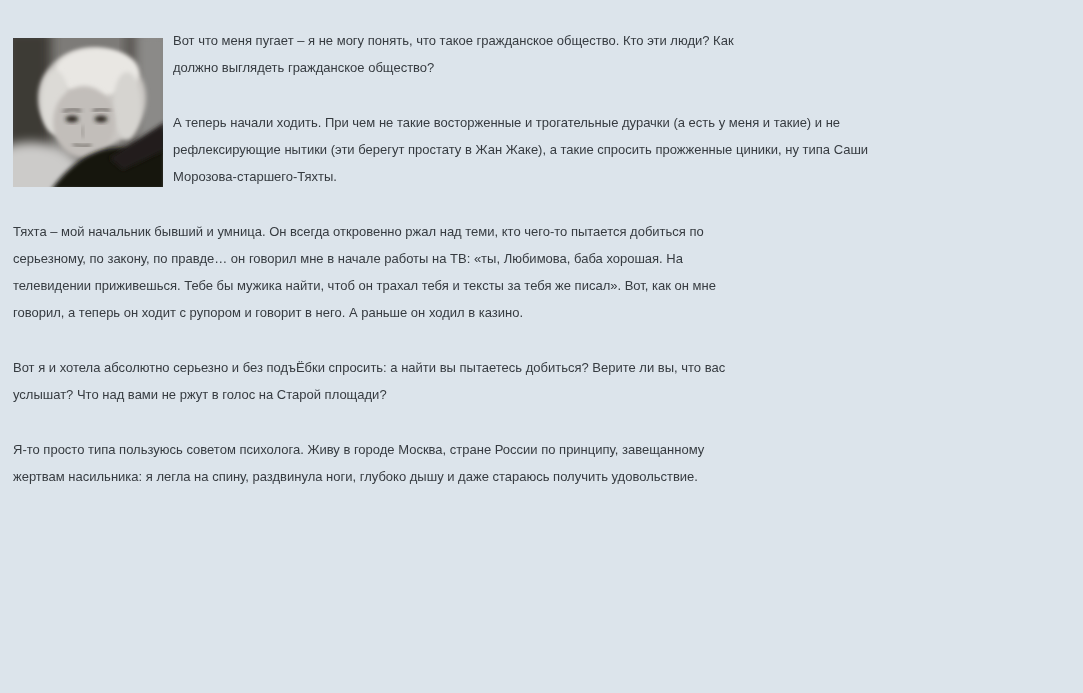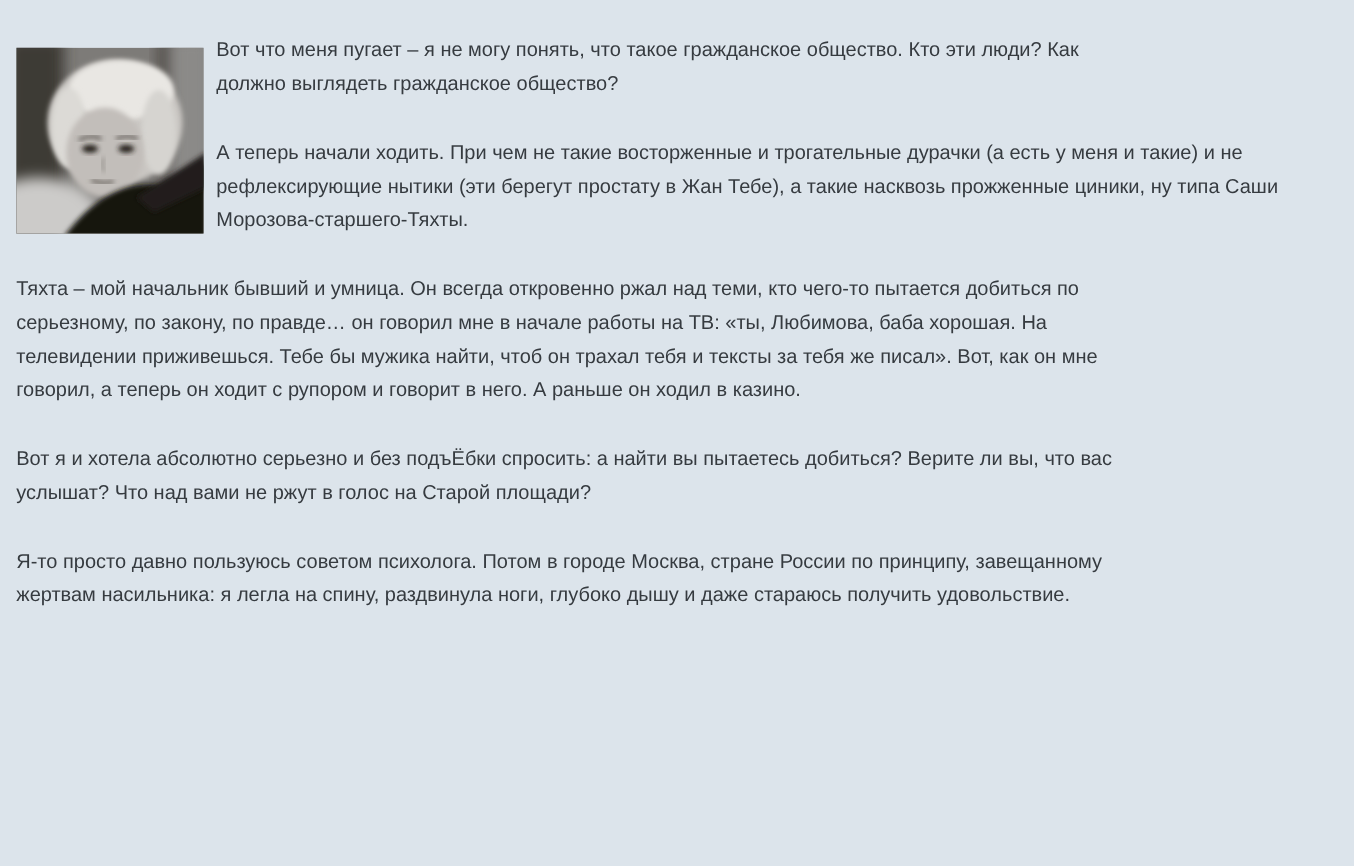--- a/index.html
+++ b/index.html
@@ -10,21 +10,21 @@
     width: 1083px;
     height: 693px;
     overflow: hidden;
     background: #dce4eb;
   }
   .post {
     box-sizing: border-box;
     width: 1083px;
     padding: 27px 13px 0 13px;
     font-family: "Liberation Sans", "DejaVu Sans", sans-serif;
-    font-size: 16px;
+    font-size: 13px;
     line-height: 27px;
     color: #363b40;
   }
   .userpic {
     float: left;
     width: 150px;
     height: 149px;
     margin: 11px 10px 8px 0;
     overflow: hidden;
   }
@@ -86,24 +86,24 @@
 
         <path d="M38 152 C 58 124 84 106 116 110 L 152 92 L 152 152 Z" fill="#14120f" filter="url(#b1)"></path>
         <path d="M96 120 L 152 84 L 152 112 L 110 132 Z" fill="#201d1a" filter="url(#b1)"></path>
       </g>
     </svg>
   </div>
 
   <p>Вот что меня пугает – я не могу понять, что такое гражданское общество. Кто эти люди? Как
 должно выглядеть гражданское общество?</p>
   <p>А теперь начали ходить. При чем не такие восторженные и трогательные дурачки (а есть у меня и такие) и не
-рефлексирующие нытики (эти берегут простату в Жан Тебе), а такие насквозь прожженные циники, ну типа Саши
+рефлексирующие нытики (эти берегут простату в Жан Жаке), а такие спросить прожженные циники, ну типа Саши
 Морозова-старшего-Тяхты.</p>
   <p>Тяхта – мой начальник бывший и умница. Он всегда откровенно ржал над теми, кто чего-то пытается добиться по
 серьезному, по закону, по правде… он говорил мне в начале работы на ТВ: «ты, Любимова, баба хорошая. На
 телевидении приживешься. Тебе бы мужика найти, чтоб он трахал тебя и тексты за тебя же писал». Вот, как он мне
 говорил, а теперь он ходит с рупором и говорит в него. А раньше он ходил в казино.</p>
   <p>Вот я и хотела абсолютно серьезно и без подъЁбки спросить: а найти вы пытаетесь добиться? Верите ли вы, что вас
 услышат? Что над вами не ржут в голос на Старой площади?</p>
-  <p>Я-то просто давно пользуюсь советом психолога. Потом в городе Москва, стране России по принципу, завещанному
+  <p>Я-то просто типа пользуюсь советом психолога. Живу в городе Москва, стране России по принципу, завещанному
 жертвам насильника: я легла на спину, раздвинула ноги, глубоко дышу и даже стараюсь получить удовольствие.</p>
 
 </div>
 
 </body></html>

